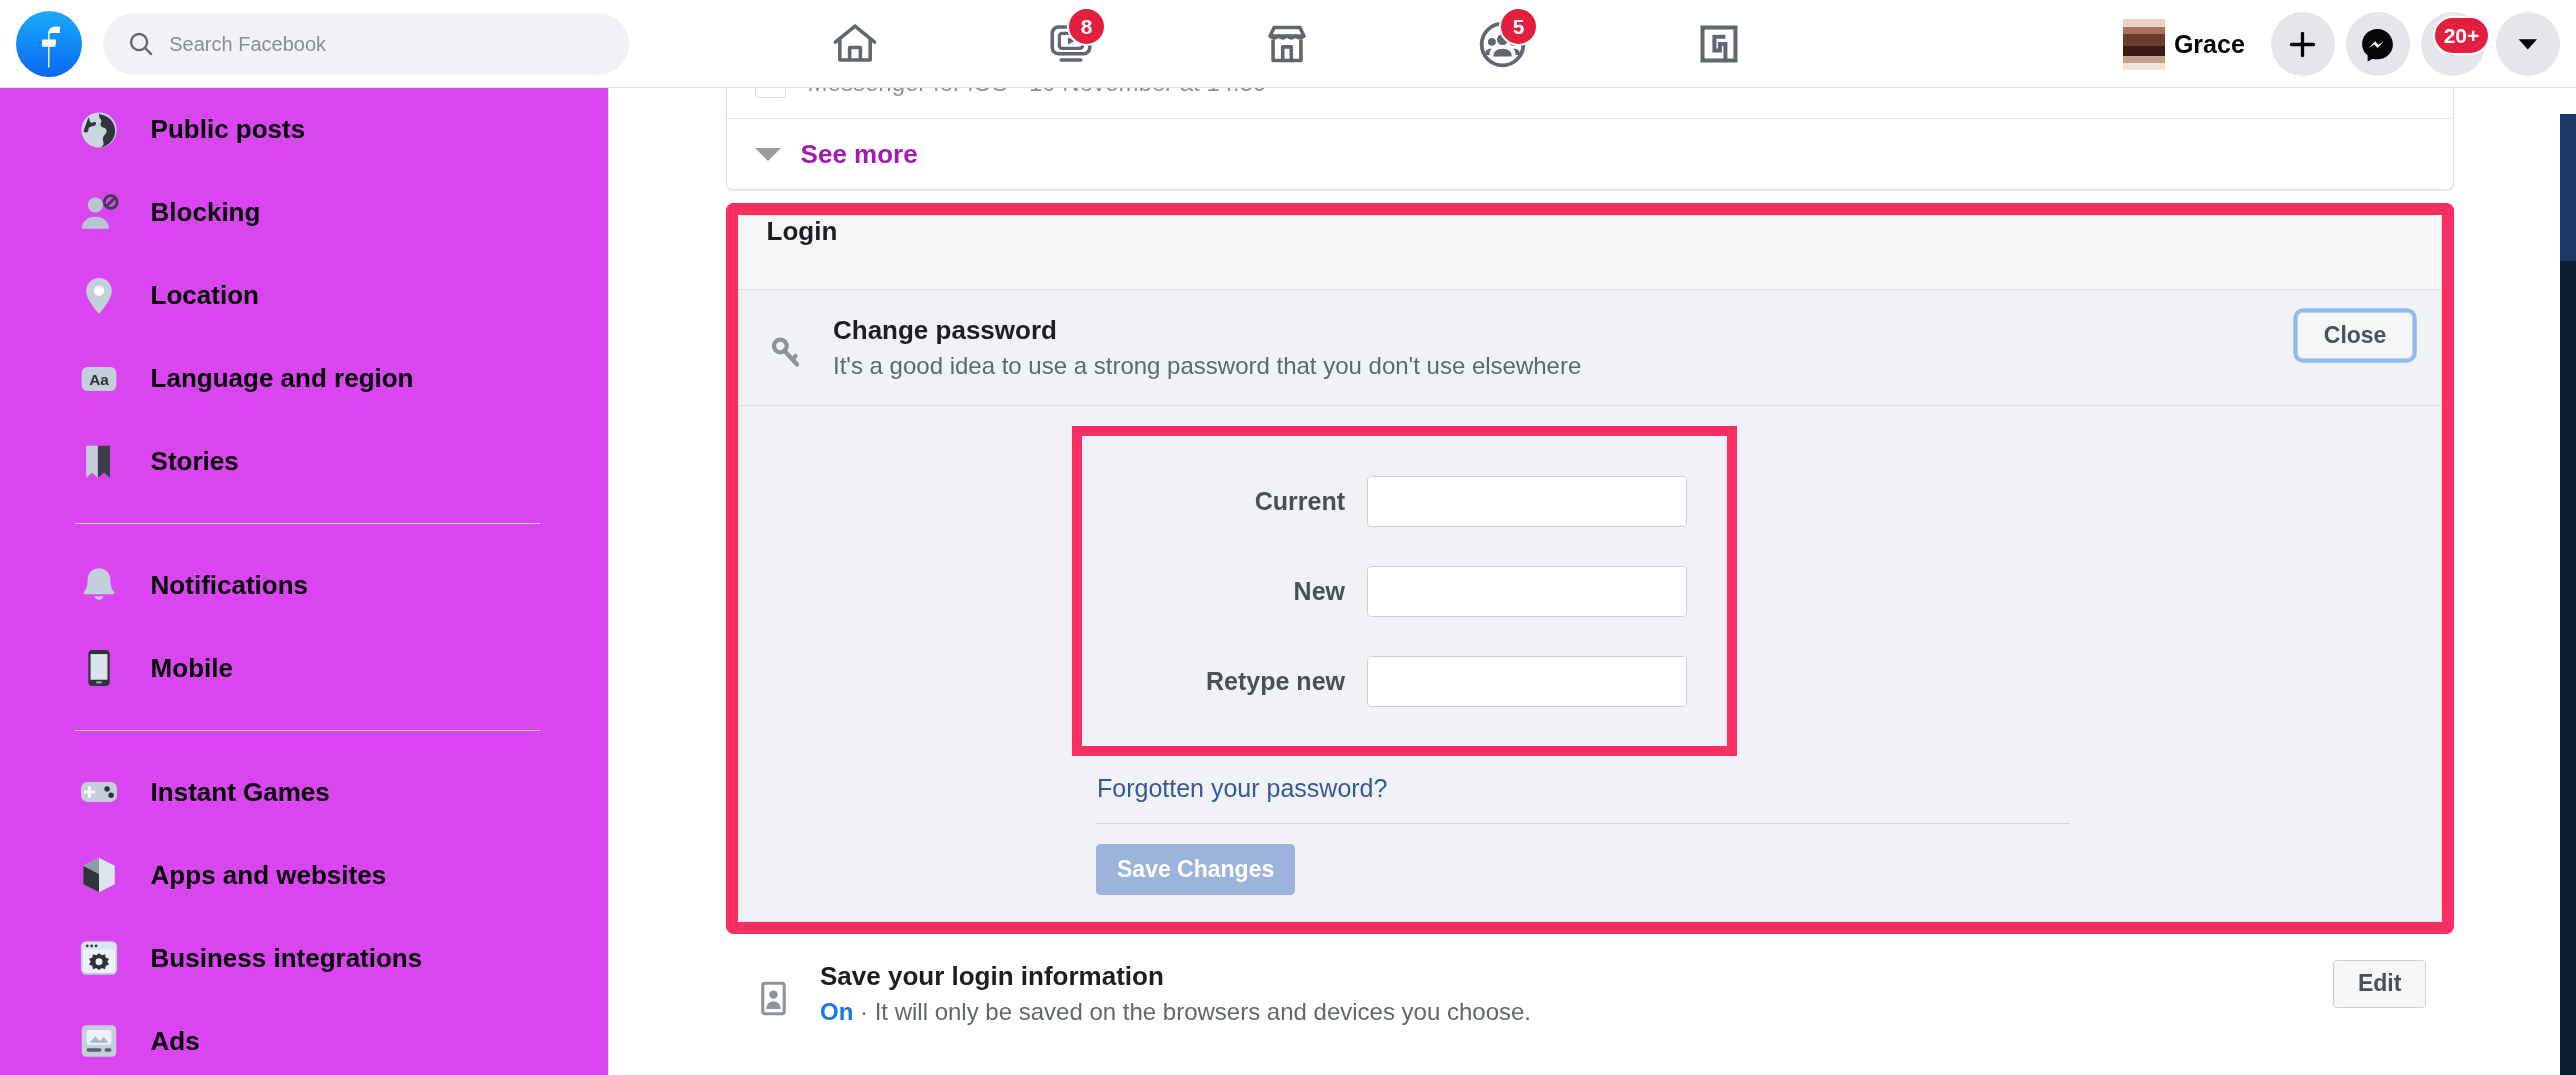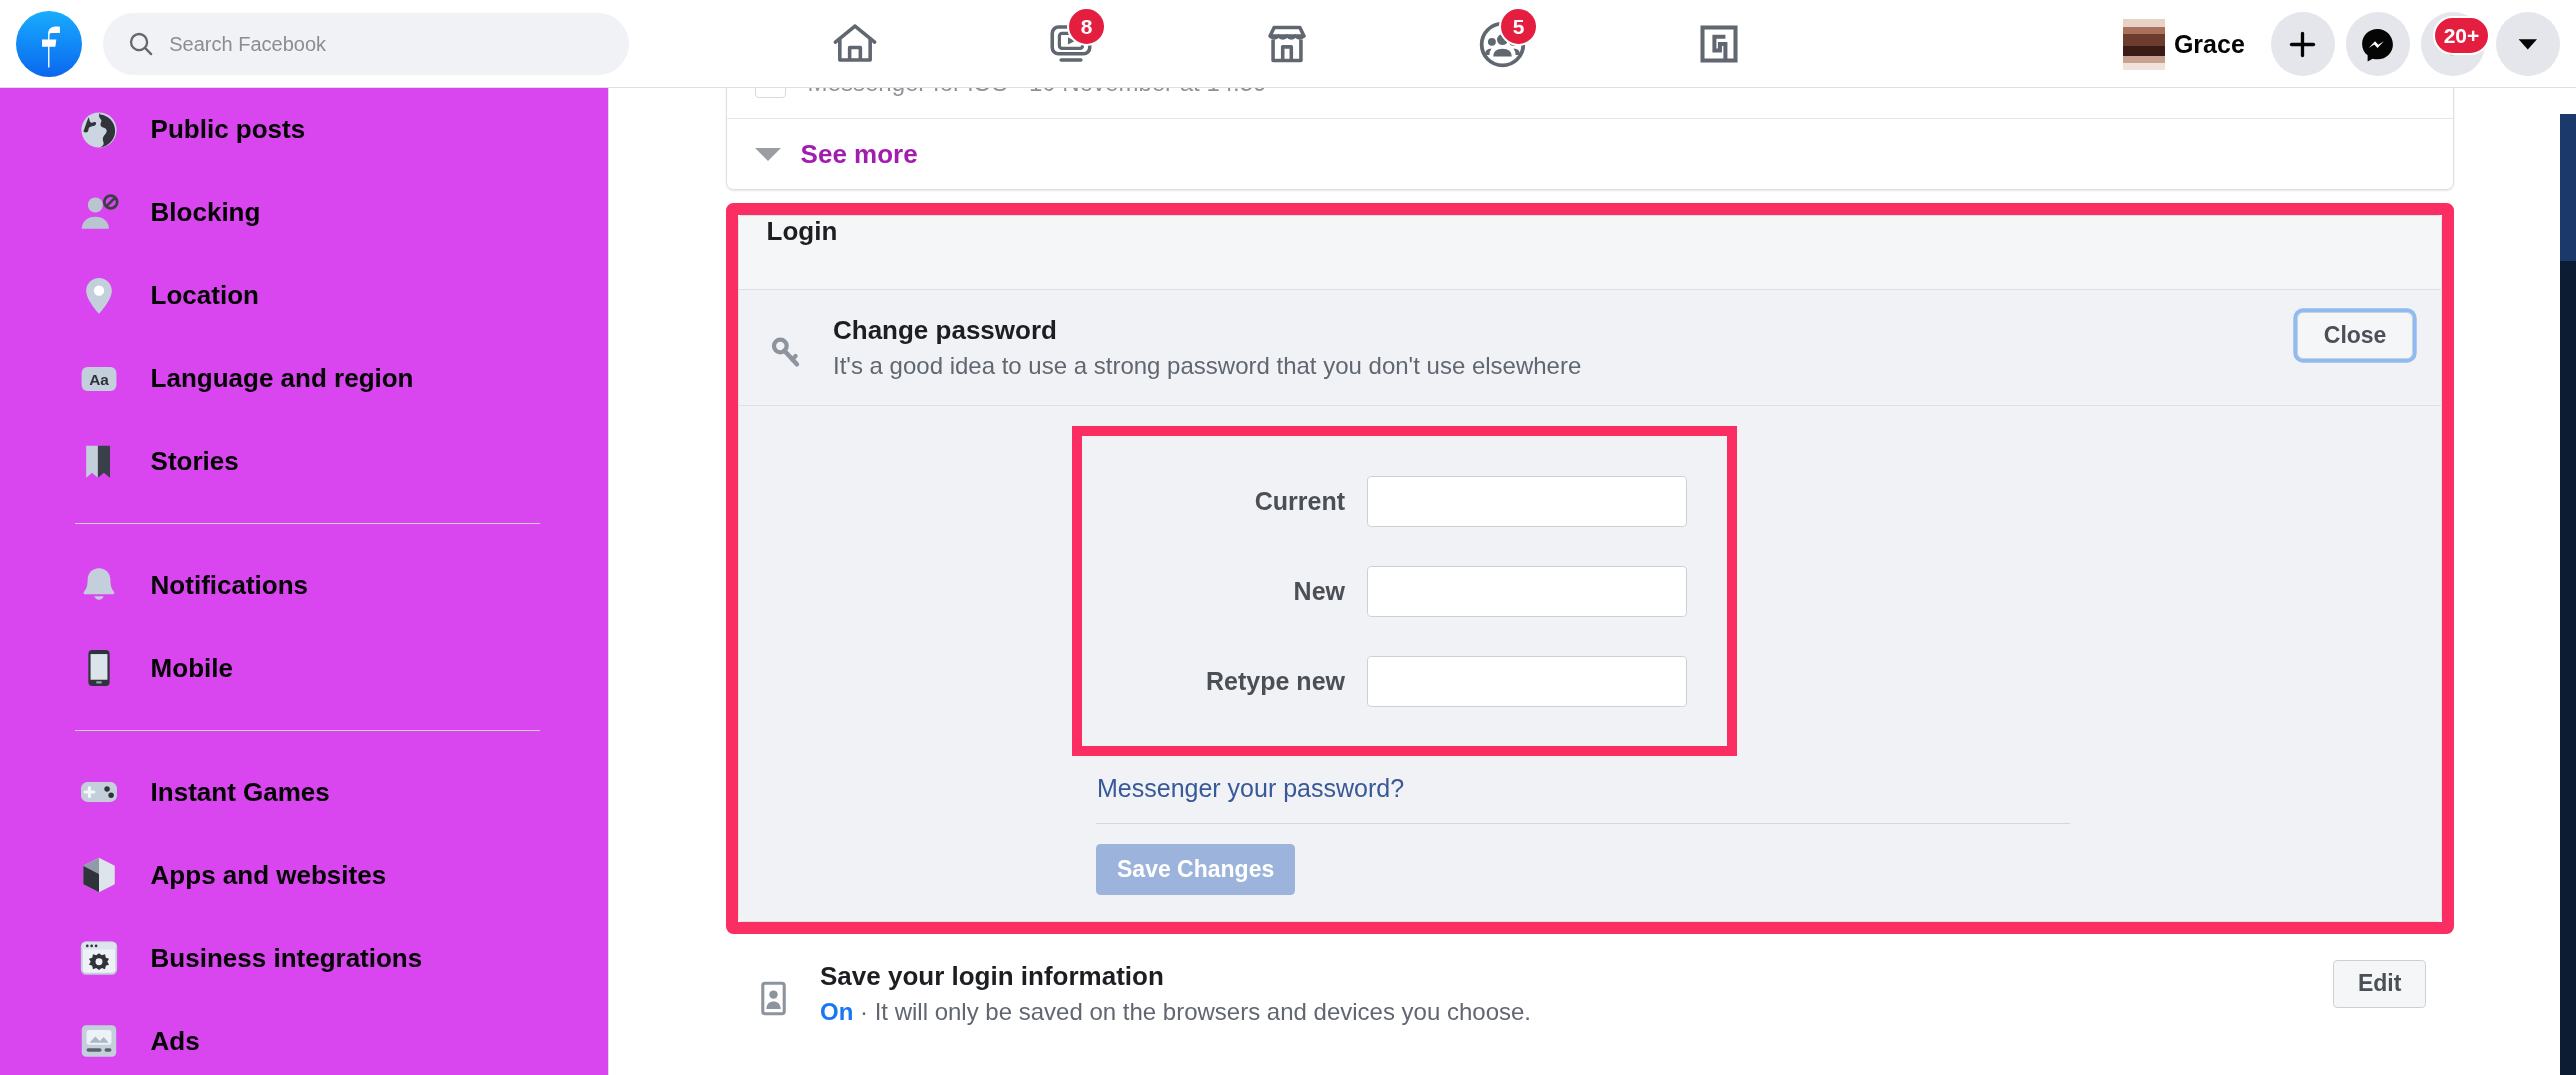--- a/index.html
+++ b/index.html
@@ -596,21 +596,21 @@
                 <input class="field-input" type="password" placeholder="" style="">
               </div>
 
               <div class="field-row">
                 <span class="field-label">Retype new</span>
                 <input class="field-input" type="password" placeholder="" style="">
               </div>
 
             </div>
 
-            <div id="forgot-link">Messenger your password?</div>
+            <div id="forgot-link">Forgotten your password?</div>
 
             <div id="cp-divider"></div>
 
             <button id="save-btn">Save Changes</button>
 
           </div>
         </div>
       </div>
     </div>
 

